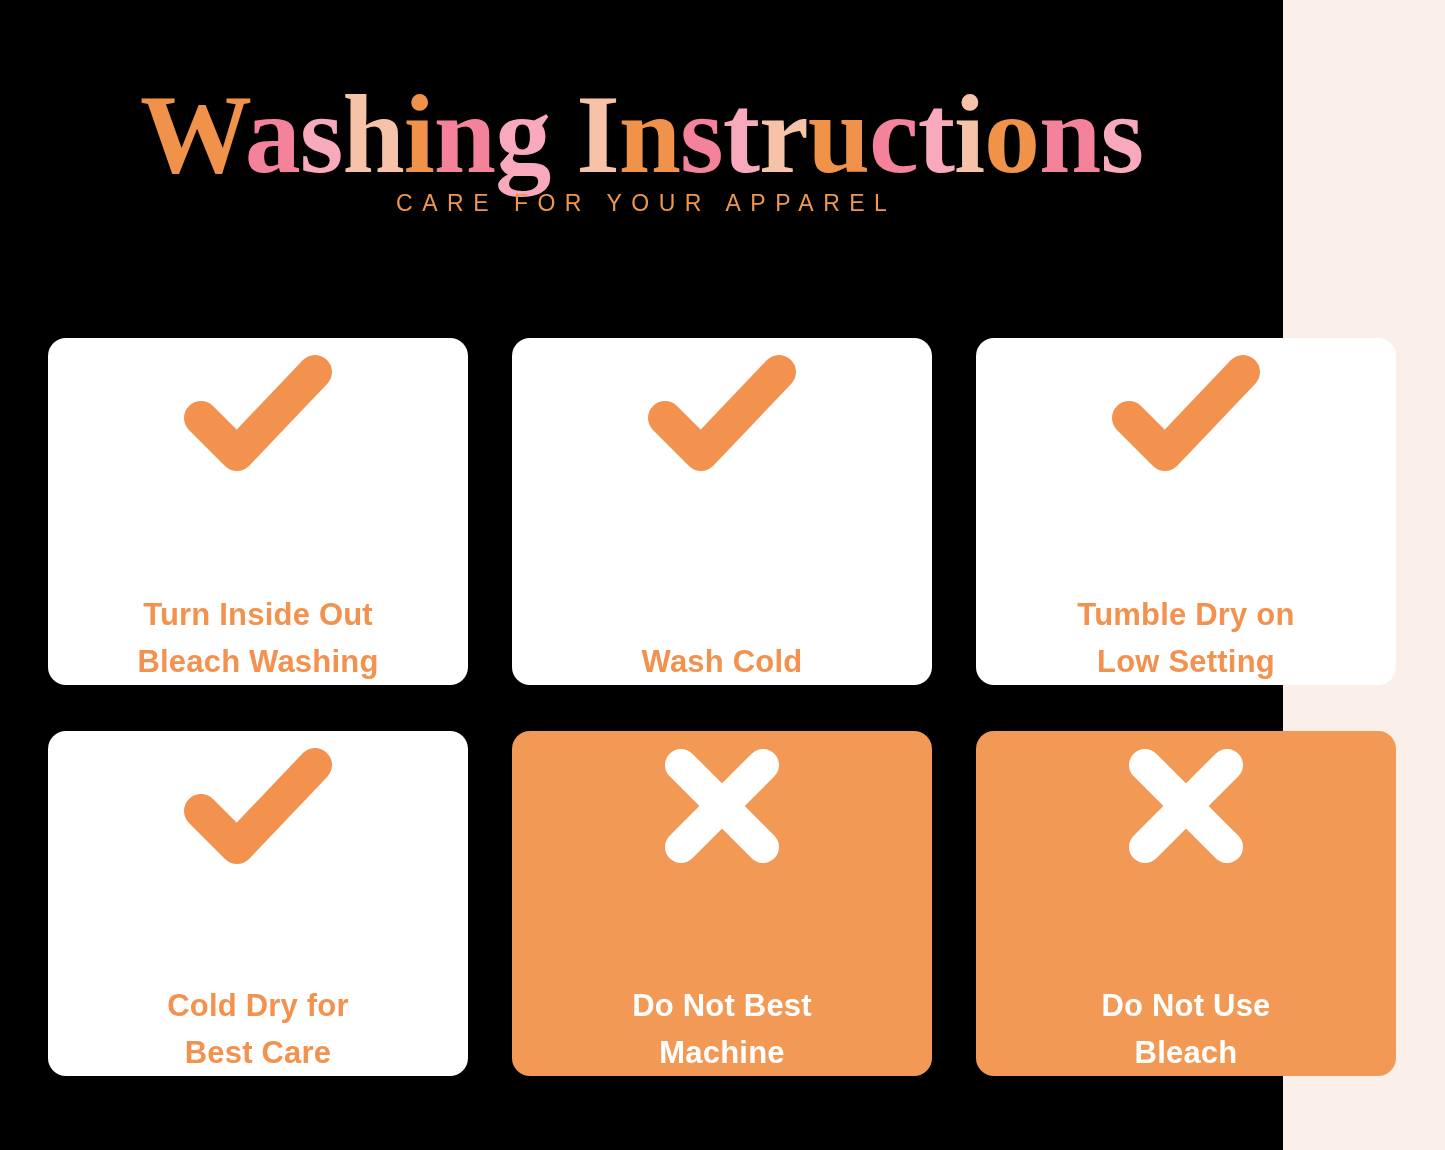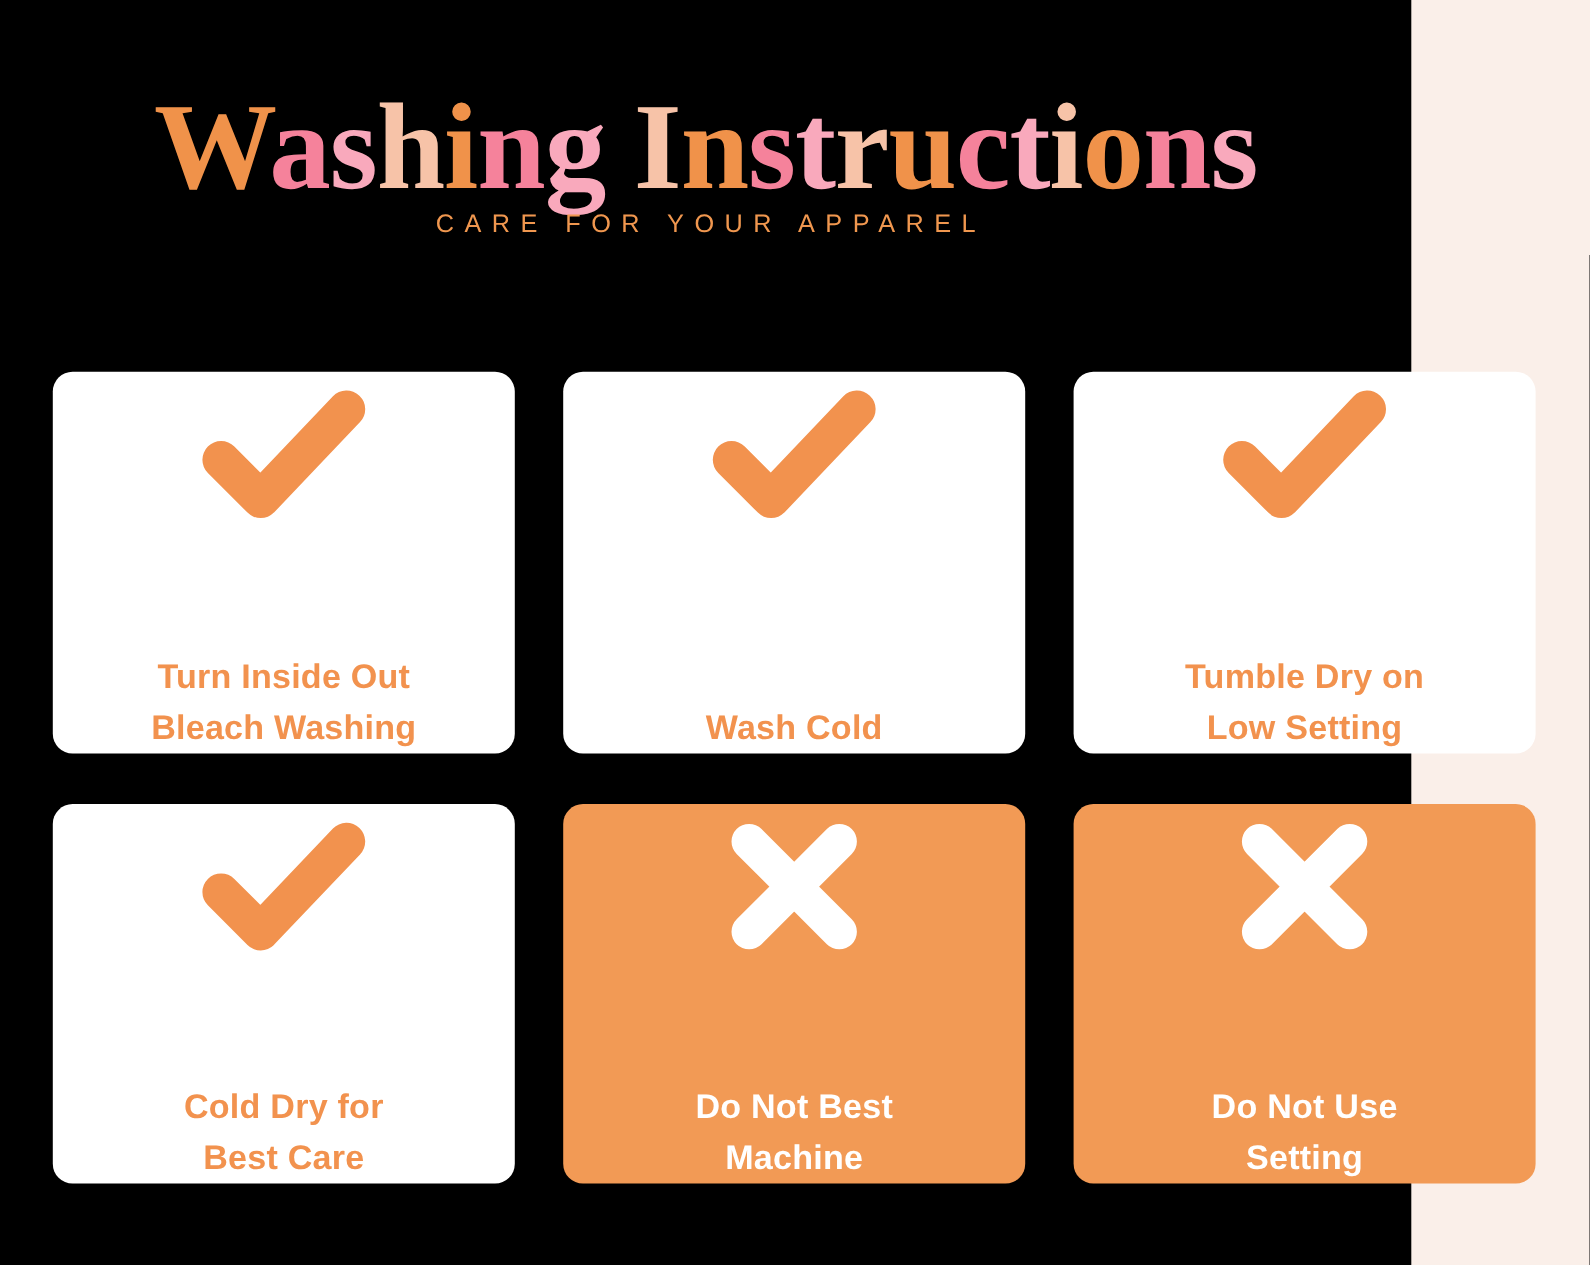--- a/index.html
+++ b/index.html
@@ -167,18 +167,18 @@
         </div>
       </div>
       <div class="card deny">
         <div class="icon-wrap">
           <svg width="122" height="122" viewBox="0 0 122 122">
             <path d="M20 20 L102 102 M102 20 L20 102" fill="none" stroke="#FFFFFF" stroke-width="32" stroke-linecap="round" stroke-linejoin="round"></path>
           </svg>
         </div>
         <div class="card-label">
           <span>Do Not Use</span>
-          <span>Setting</span>
+          <span>Bleach</span>
         </div>
       </div>
     </div>
 
 </div>
 
 </body></html>

